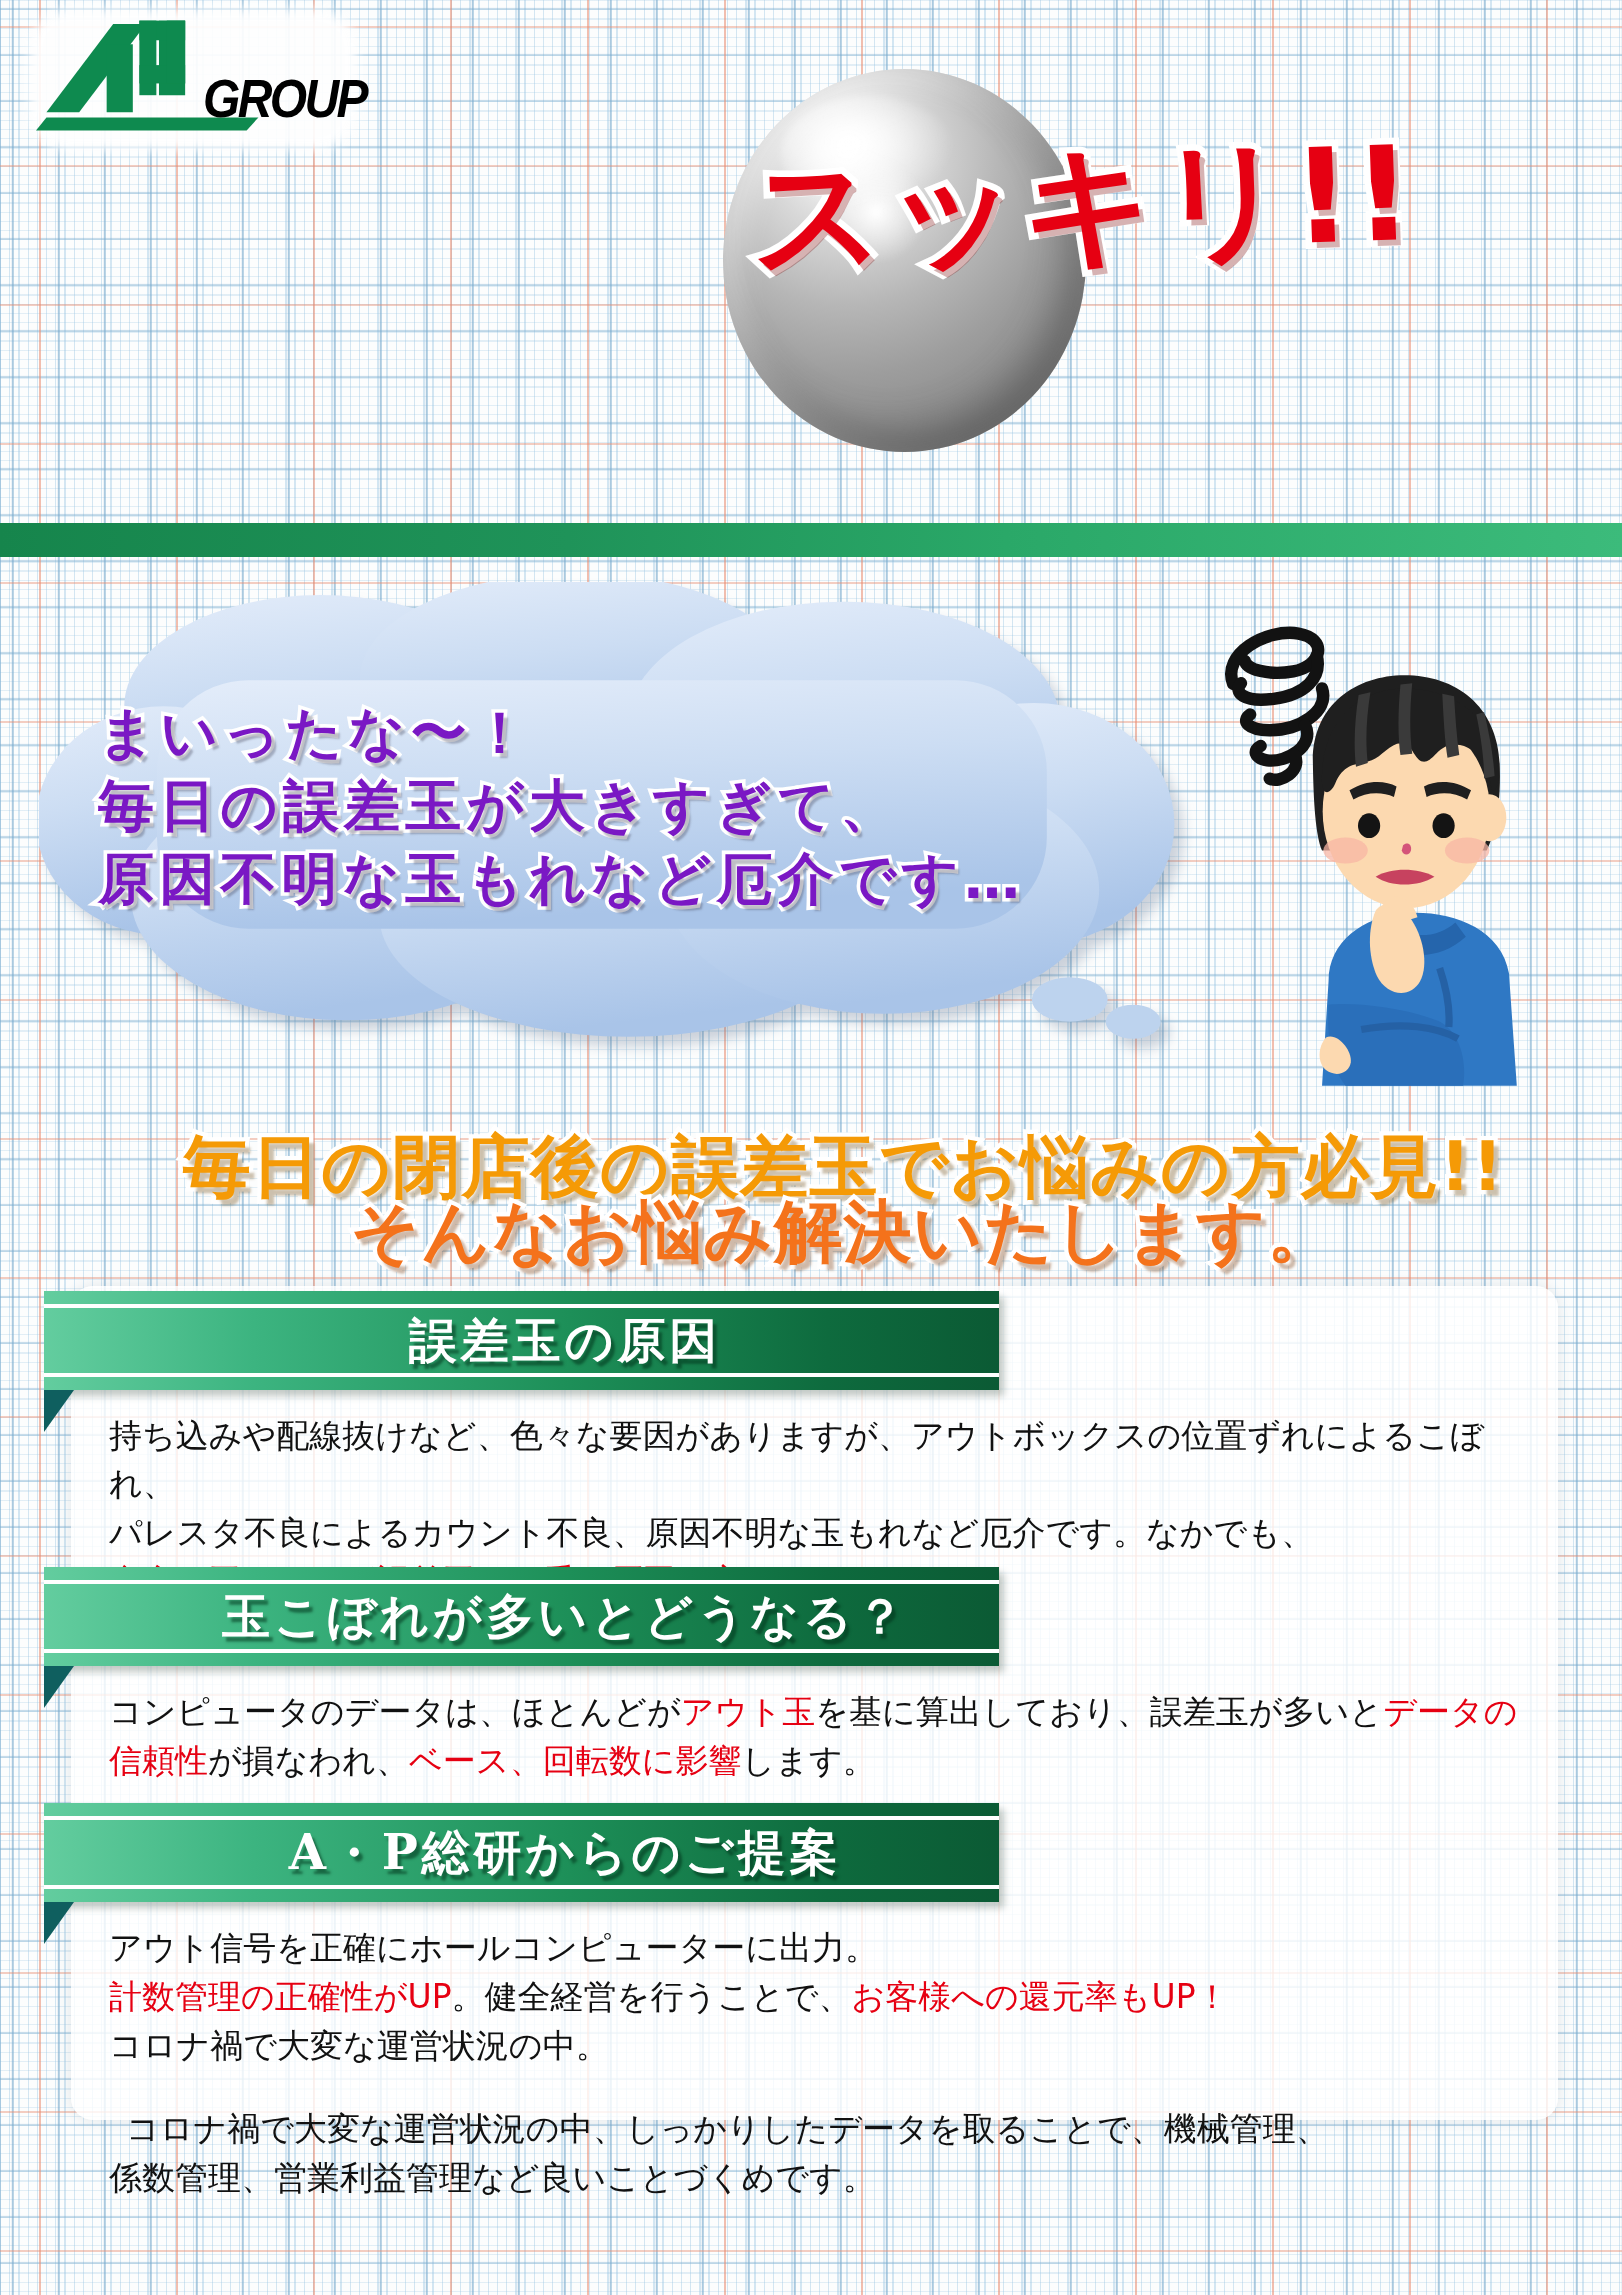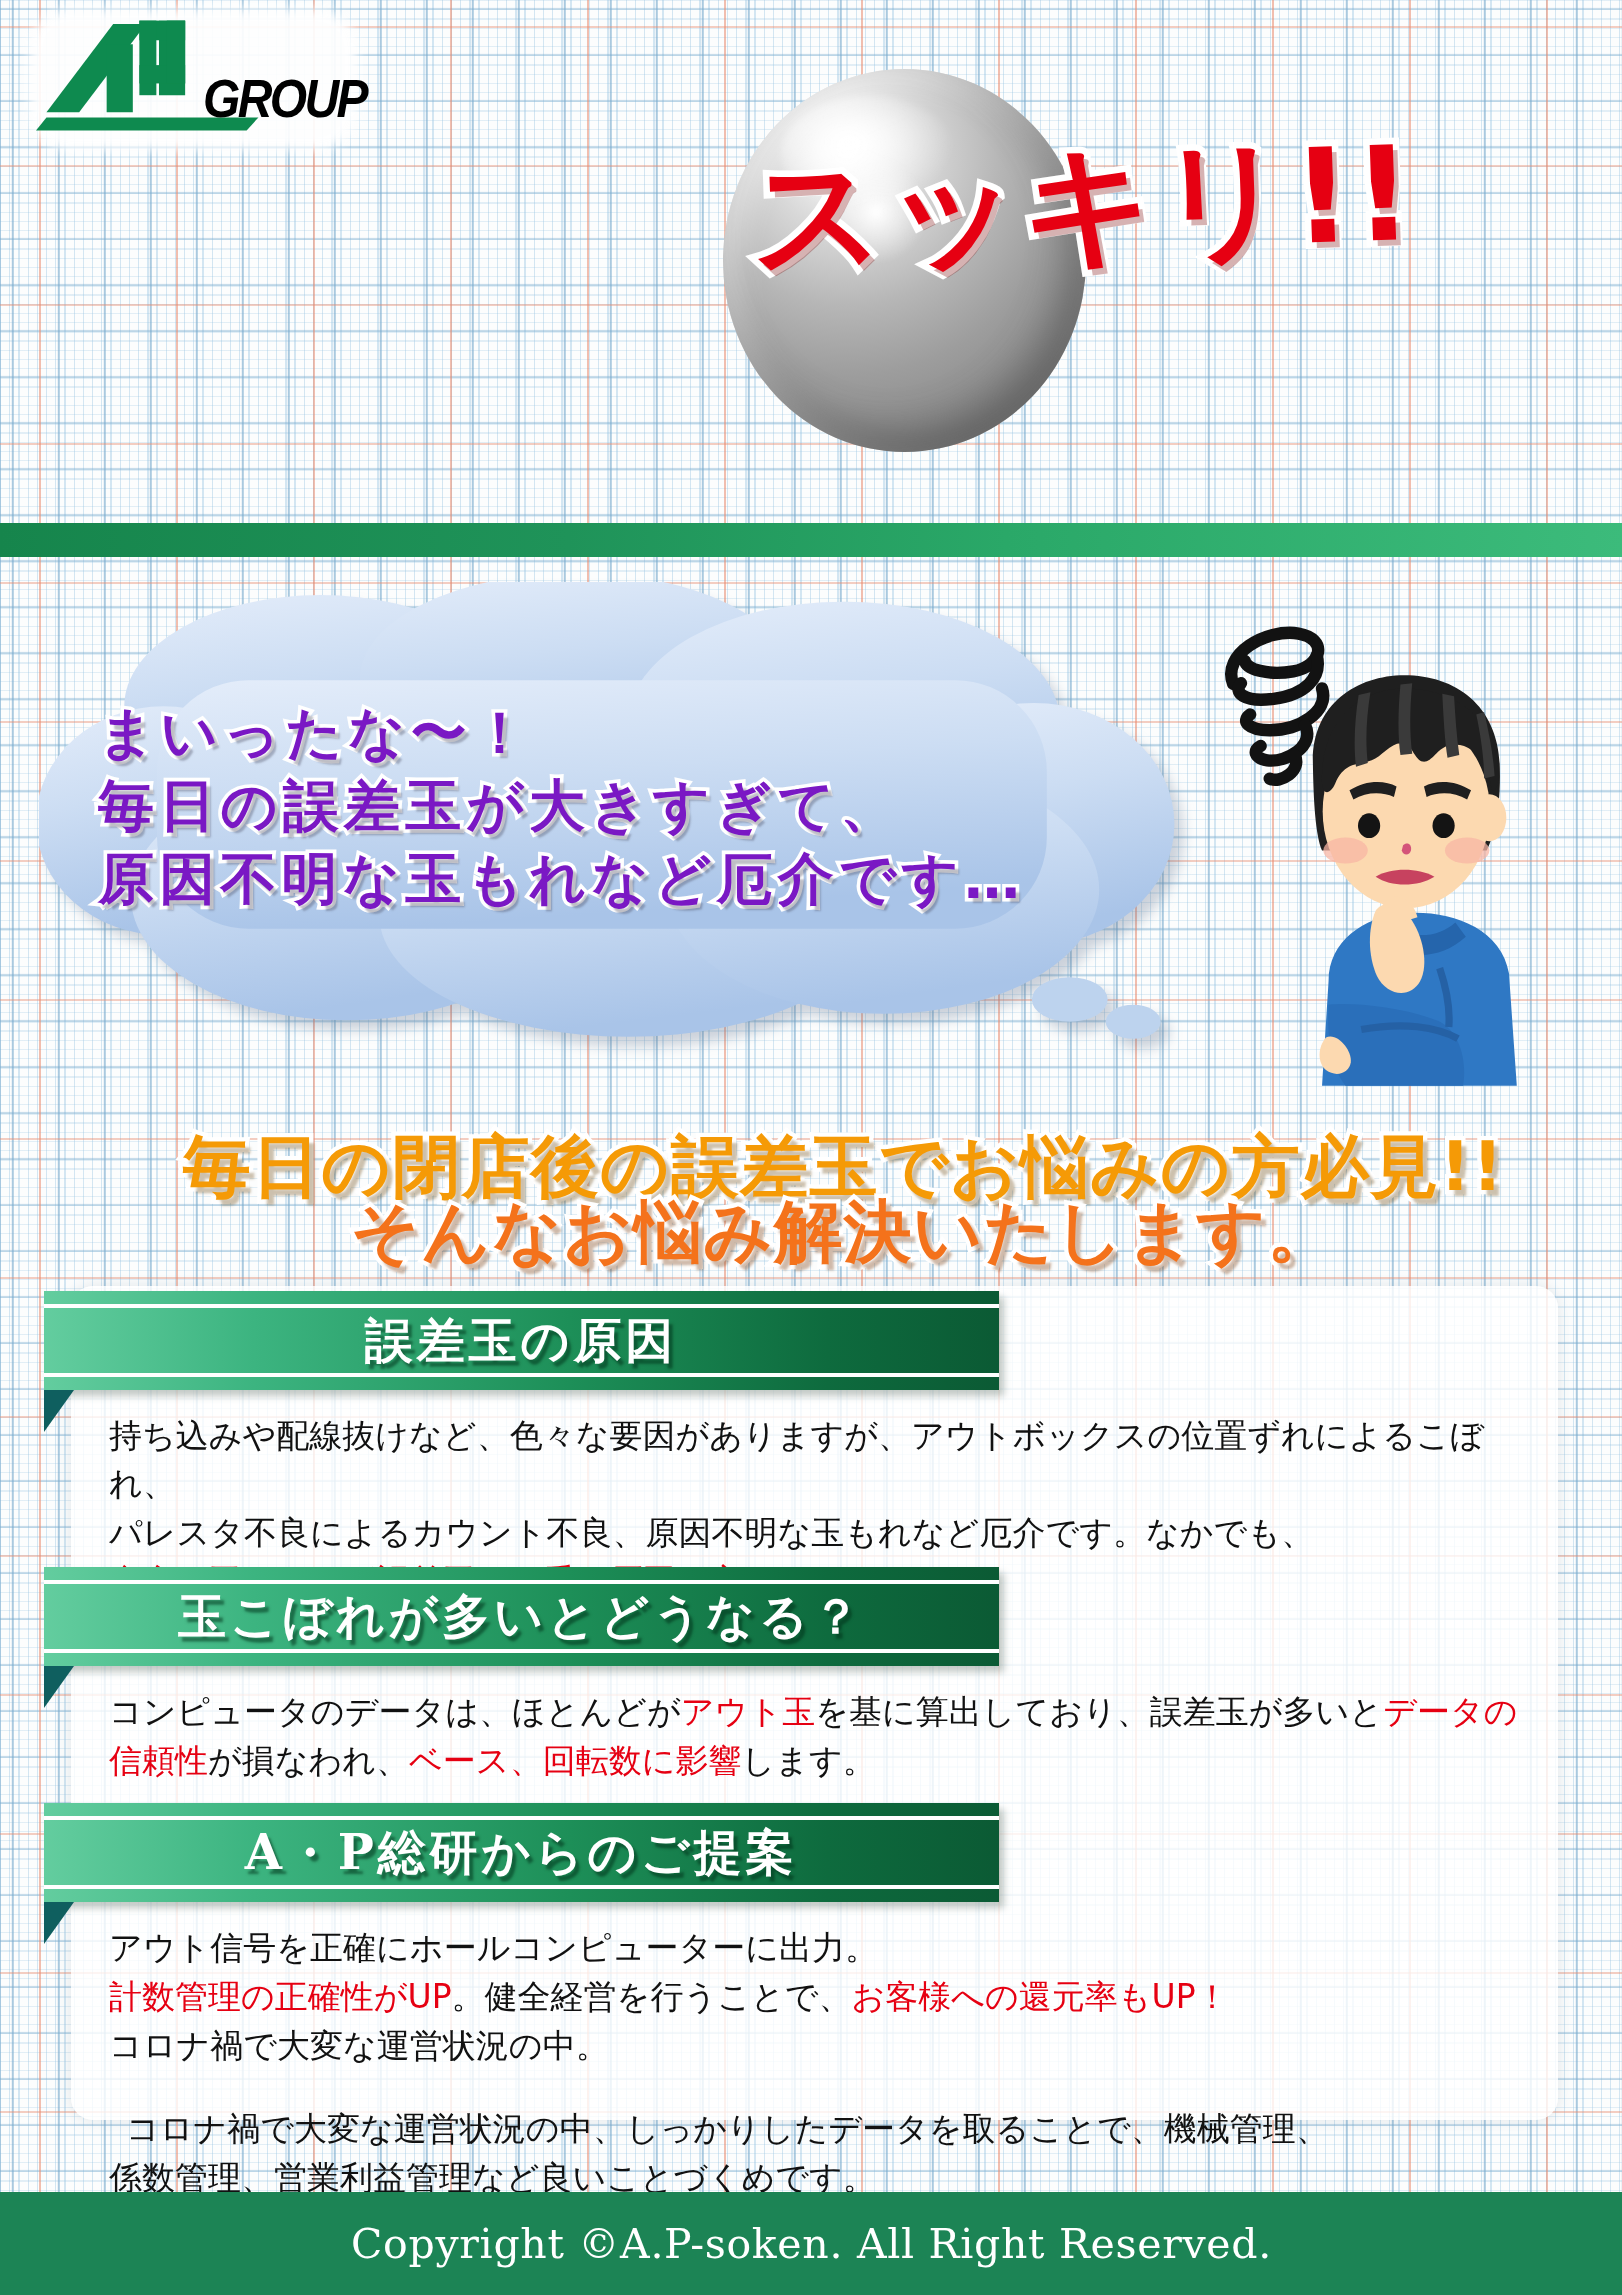--- a/index.html
+++ b/index.html
@@ -138,20 +138,21 @@
   .banner .fold{
     position:absolute;left:0;top:99px;width:0;height:0;
     border-left:30px solid #0f5f5f;border-bottom:42px solid transparent;
   }
   .banner .btitle{
     position:absolute;left:0;top:0;width:100%;height:99px;
     display:flex;align-items:center;justify-content:center;
     font-family:"DejaVu Serif","Liberation Serif",serif;
     font-weight:bold;font-size:48px;color:#ffffff;letter-spacing:3.9px;
     text-shadow:3.9px 4.6px 2.6px rgba(0,50,25,.55);
+    padding-left:44px;
   }
 
   .body{
     margin:22px 0 0 38px;width:1413px;
     font-family:"DejaVu Sans","Liberation Sans",sans-serif;
     font-size:33px;line-height:1.44;color:#111;letter-spacing:0px;
   }
   .body .red{color:#e60012;}
   .body p{margin:0 0 1.3px 0;}
   .body p.indent{margin-top:36px;text-indent:17px;}
@@ -333,18 +334,15 @@
         <p><span>アウト信号を正確にホールコンピューターに出力。</span></p>
         <p><span class="red">計数管理の正確性が</span><span class="red">UP</span><span>。健全経営を行うことで、</span><span class="red">お客様への還元率もUP！</span></p>
         <p><span>コロナ禍で大変な運営状況の中。</span></p>
         <p class="indent"><span>コロナ禍で大変な運営状況の中、しっかりしたデータを取ることで、機械管理、</span></p>
         <p><span>係数管理、営業利益管理など良いことづくめです。</span></p>
       </div>
     </div>
 
   </div>
 
-  <div id="footer">
-    <span>Copyright ©A.P-soken. All Right Reserved.</span>
-  </div>
 
 </div>
 
 
 </body></html>

